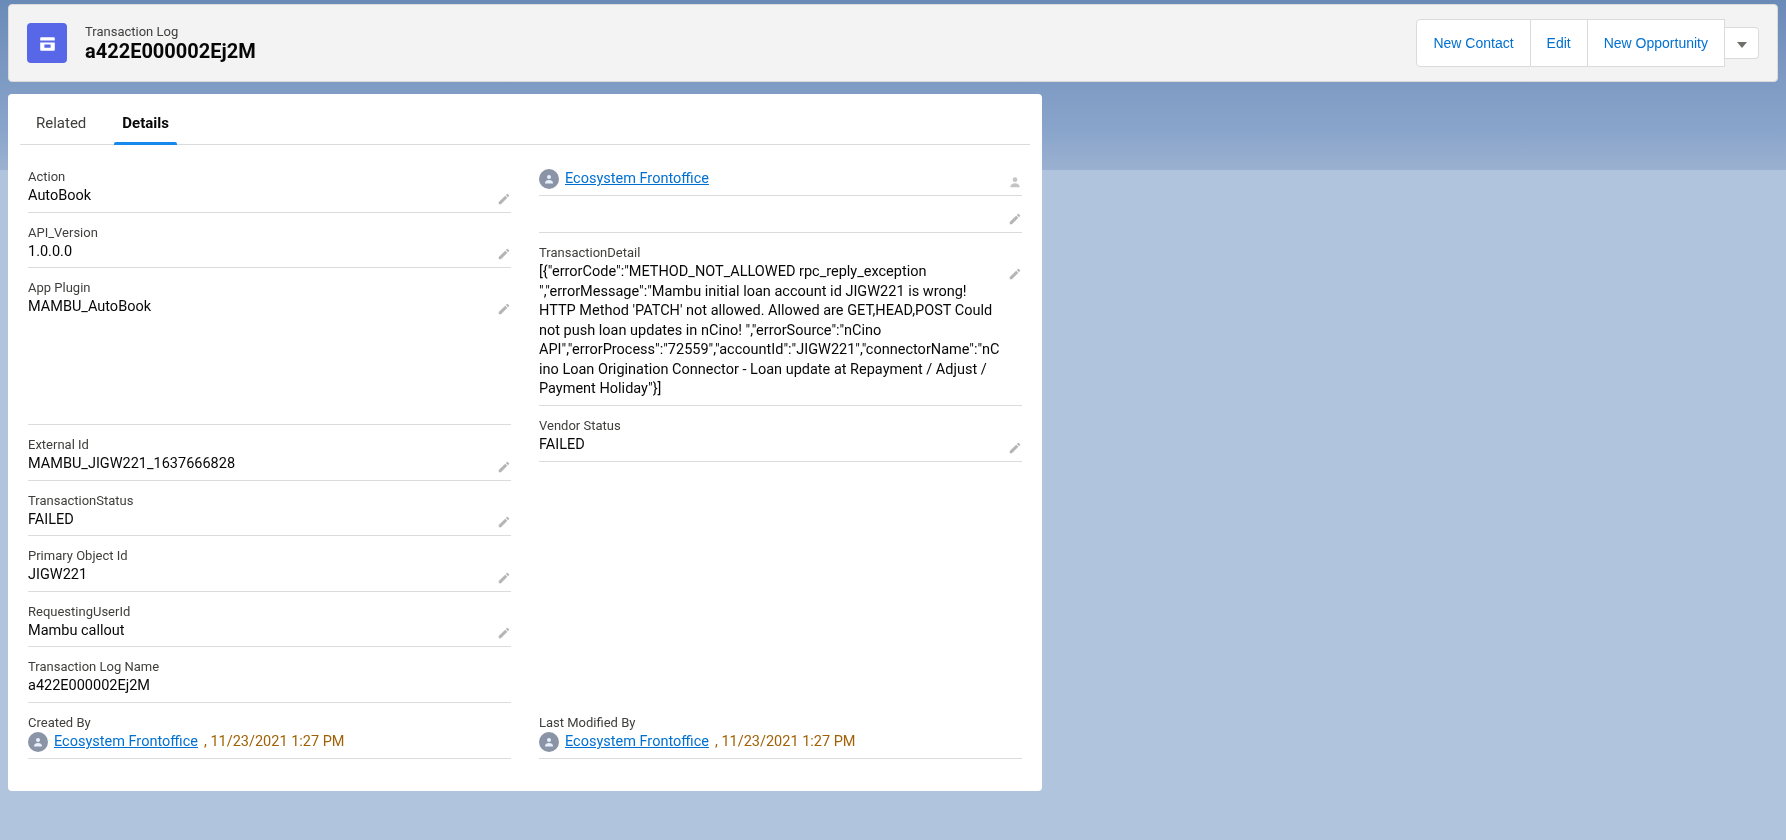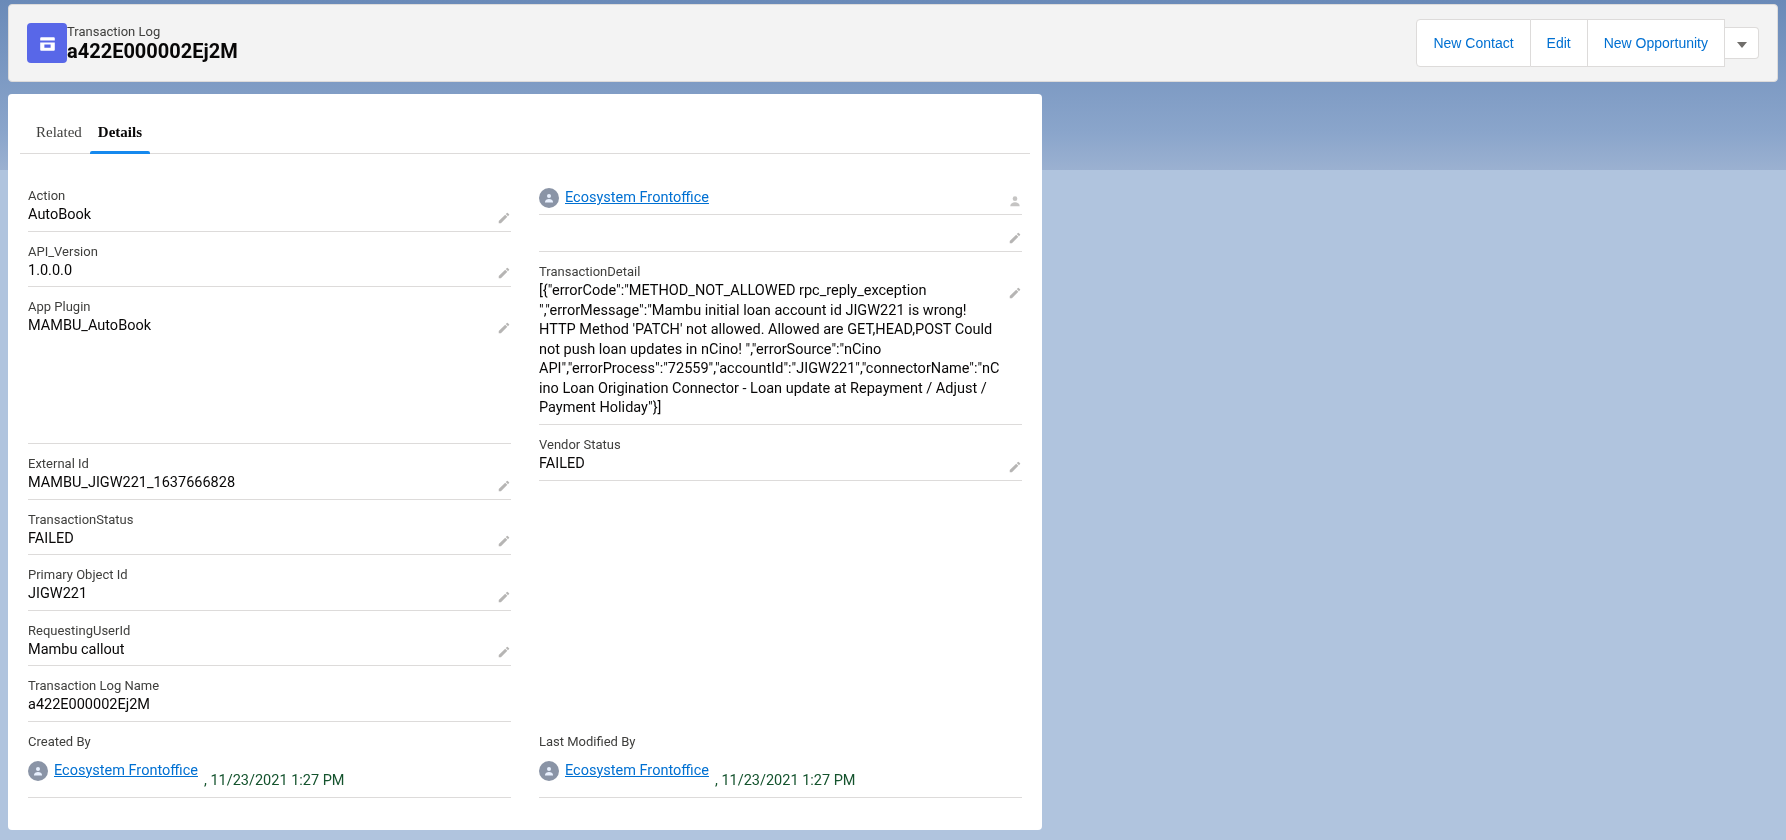--- a/index.html
+++ b/index.html
@@ -1,48 +1,48 @@
 <!DOCTYPE html>
 <html><head>
 <meta charset="utf-8">
 <style>
 * { margin:0; padding:0; box-sizing:border-box; }
 body { font-family: -apple-system, BlinkMacSystemFont, "Segoe UI", Roboto, Helvetica, Arial, sans-serif; background:#1b5496; font-size:14.5px; color:#080707; }
 .app-wrapper { padding:0 8px 8px 8px; }
 .bg-texture { position:fixed; top:0; left:0; right:0; height:220px; background:linear-gradient(180deg,#6a8ab8 0%, #8aa5cb 60%, #b1c0d8 100%); z-index:0; }
 .bg-plain { position:fixed; top:170px; left:0; right:0; bottom:0; background:#b0c4de; z-index:0; }
 .header-card { position:relative; z-index:1; background:#f3f3f3; border-radius:4px; border:1px solid #dddbda; padding:14px 18px; display:flex; justify-content:space-between; align-items:center; margin-top:4px; }
-.header-left { display:flex; align-items:center; gap:0; }
+.header-left { display:flex; align-items:center; gap:18px; }
 .record-icon { width:40px; height:40px; background:#5867e8; border-radius:4px; display:flex; align-items:center; justify-content:center; }
 .record-icon svg { fill:white; width:25px; height:25px; }
 .header-titles { display:flex; flex-direction:column; }
 .object-type { font-size:13px; color:#3e3e3c; }
 .record-name { font-size:20px; font-weight:700; color:#080707; }
 .header-actions { display:flex; align-items:center; }
 .action-btn { background:white; border:1px solid #dddbda; color:#0070d2; font-size:14px; padding:6px 16px; cursor:pointer; border-left-width:0; height:48px; }
 .action-btn:first-child { border-left-width:1px; border-top-left-radius:4px; border-bottom-left-radius:4px; }
 .dropdown-btn { background:white; border:1px solid #dddbda; width:34px; height:32px; cursor:pointer; display:flex; align-items:center; justify-content:center; border-left-width:0; border-top-right-radius:4px; border-bottom-right-radius:4px;}
 .content-area { position:relative; z-index:1; display:flex; gap:8px; margin-top:12px; align-items:flex-start; }
 .detail-panel { background:white; border-radius:4px; width:1034px; padding:0 20px 20px 20px; }
-.tabs { display:flex; border-bottom:1px solid #dddbda; padding-top:12px; margin:10px -8px; padding-left:8px;font-family:Liberation Serif, serif;}
+.tabs { display:flex; border-bottom:1px solid #dddbda; padding-top:12px; gap:20px; margin:0 -8px; padding-left:8px;}
 .tab { padding:8px 8px 12px 8px; font-size:15px; color:#3e3e3c; cursor:pointer; position:relative; }
 .tab.active { color:#080707; font-weight:700;text-align:center; }
 .tab.active::after { content:""; position:absolute; left:0; right:0; bottom:-1px; height:3px; background:#1589ee; border-top-left-radius:2px; border-top-right-radius:2px;}
 .fields-grid { display:grid; grid-template-columns:1fr 1fr; column-gap:28px; padding-top:24px; }
 .field { border-bottom:1px solid #dddbda; padding-bottom:6px; margin-bottom:12px; position:relative; }
 .field-label { font-size:13px; color:#3e3e3c; margin-bottom:2px; }
 .field-value { font-size:14.5px; color:#080707; line-height:1.35; min-height:18px; word-break:break-word; }
 .pencil { position:absolute; right:0; bottom:6px; width:14px; height:14px; opacity:.5; }
 .pencil svg { width:14px; height:14px; fill:#706e6b; }
 .person-icon { width:14px; height:14px; opacity:.4; }
 .user-link { color:#0070d2; text-decoration:underline; cursor:pointer; }
 .avatar { width:20px; height:20px; border-radius:50%; background:#8a94a6; display:inline-flex; align-items:center; justify-content:center; flex-shrink:0;}
 .avatar svg { width:12px; height:12px; fill:#e8f0fe; }
-.value-with-icon { display:flex; align-items:center; gap:6px; flex-wrap:wrap;}
-.ts { color:#14532d;margin-top:20px; }
+.value-with-icon { display:flex; align-items:flex-end; gap:6px; flex-wrap:wrap;}
+.ts { color:#a16207; }
 .col { display:flex; flex-direction:column; }
 </style>
 </head>
 <body>
 
 <div class="bg-texture"></div>
 <div class="bg-plain"></div>
 
 <div class="app-wrapper">
 

